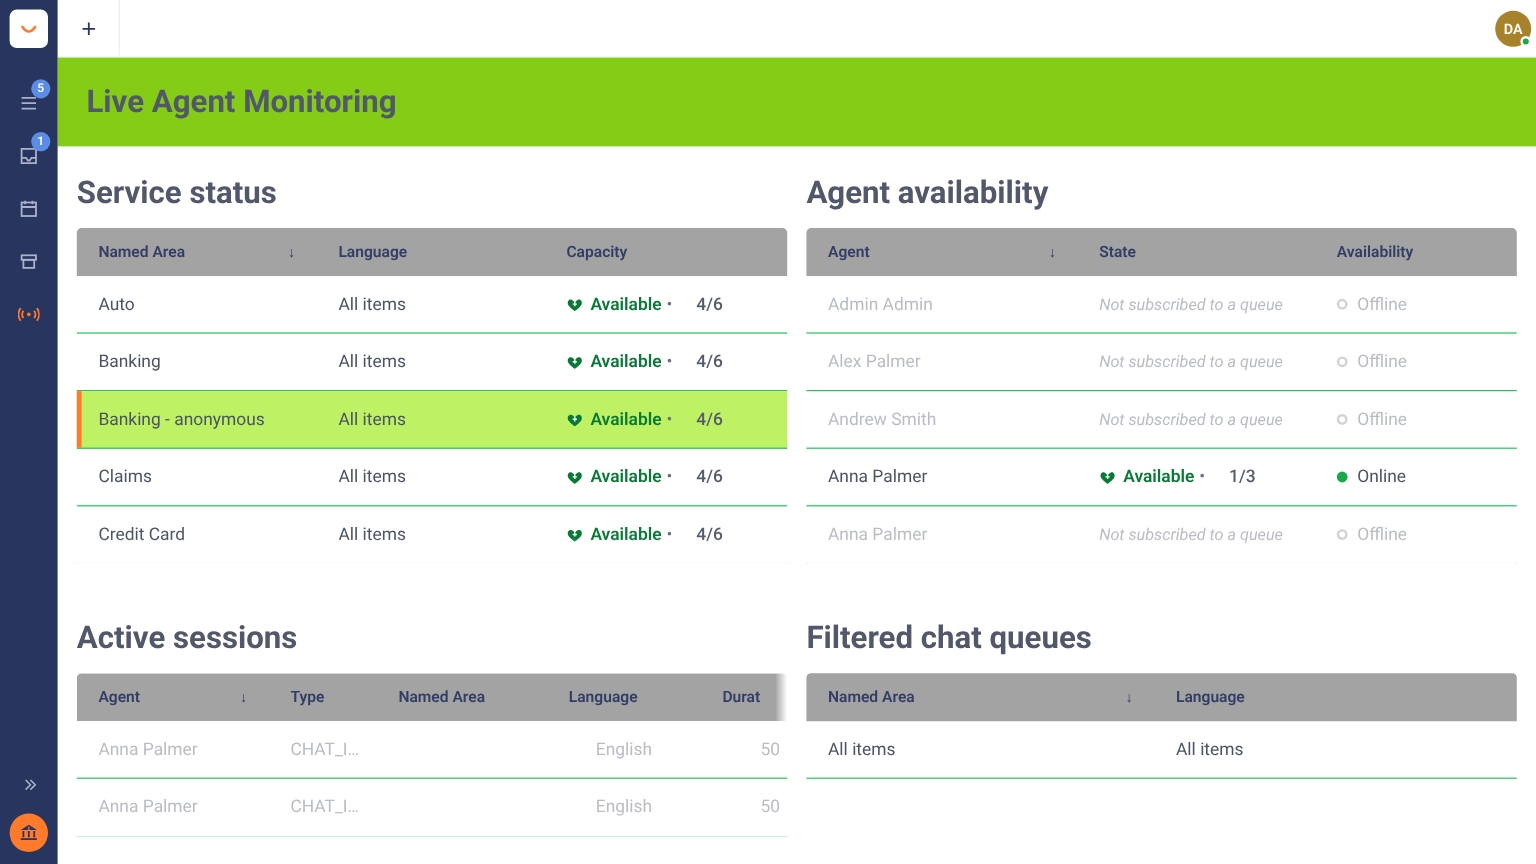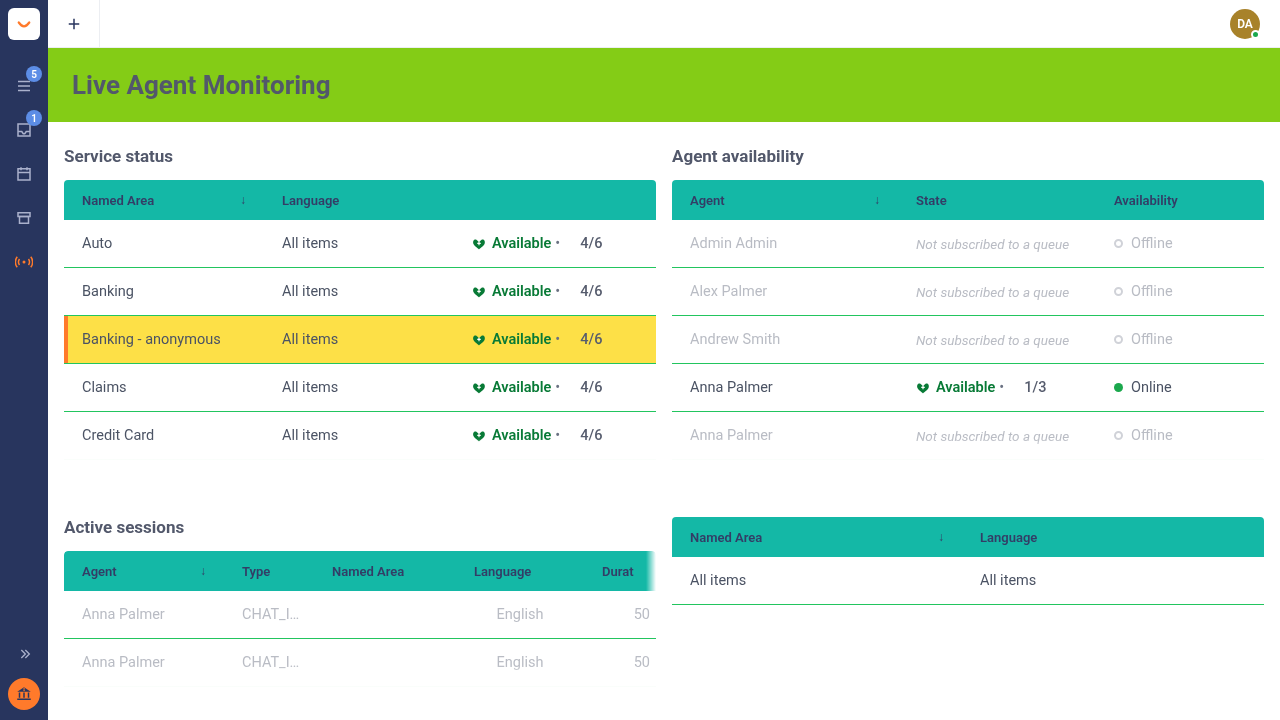--- a/index.html
+++ b/index.html
@@ -17,42 +17,42 @@
     .nav-icon.active { color:#ff7a2b; }
     .badge { position:absolute; top:-4px; right:-2px; min-width:16px; height:16px; padding:0 4px; border-radius:8px; background:#5c8de6; color:#fff; font-size:10px; font-weight:600; display:flex; align-items:center; justify-content:center; }
     .expand-btn { margin-top: auto; margin-bottom:8px; width:32px; height:32px; display:flex; align-items:center; justify-content:center; color:#aab1cc; cursor:pointer;}
     .org-icon { width:32px; height:32px; border-radius:50%; background:#ff7a2b; display:flex; align-items:center; justify-content:center; margin-bottom:10px; cursor:pointer;}
 
     
     .main { flex:1; display:flex; flex-direction:column; height:100%; }
     .topbar { height:48px; border-bottom:1px solid #eceef2; display:flex; align-items:center; }
     .tab-add { width:52px; height:48px; border-right:1px solid #eceef2; display:flex; align-items:center; justify-content:center; color:#28355e; font-size:22px; cursor:pointer;}
     .topbar-spacer { flex:1; }
-    .avatar { width:30px; height:30px; border-radius:50%; background:#a8822a; color:#fff; display:flex; align-items:center; justify-content:center; font-size:12px; font-weight:600; margin-right:20px; position:relative;}
+    .avatar { width:30px; height:30px; border-radius:50%; background:#a8822a; color:#fff; display:flex; align-items:center; justify-content:center; font-size:12px; font-weight:600; margin-right:4px; position:relative;}
     .avatar-dot { position:absolute; bottom:0; right:0; width:9px; height:9px; background:#1ba84d; border:2px solid #fff; border-radius:50%; }
 
     .hero { background:#84cc16; padding: 22px 16px 22px 24px; }
     .page-title { font-size:26px; font-weight:700; color:#52586b; }
 
     .grid { flex:1; display:grid; grid-template-columns: 1fr 1fr; grid-template-rows:auto auto; column-gap:16px; row-gap:24px; padding:24px 16px 0 16px; overflow:hidden;}
     .panel { display:flex; flex-direction:column; min-height:0; }
-    .panel h2 { font-size:17px; font-weight:700; color:#52586b; margin-bottom:14px;}
+    .panel h2 { font-size:26px; font-weight:700; color:#52586b; margin-bottom:14px;}
     .table-wrap { position:relative; }
     .fade { pointer-events:none; position:absolute; left:0; right:0; bottom:0; height:22px; background:linear-gradient(to bottom, rgba(255,255,255,0), #fff);}
 
-    .thead { display:flex; background:#14b8a6; height:40px; border-radius:4px 4px 0 0; }
+    .thead { display:flex; background:#a3a3a3; height:40px; border-radius:4px 4px 0 0; }
     .th { display:flex; align-items:center; padding:0 18px; font-size:13px; font-weight:600; color:#333d66; position:relative;}
     .th .sort-arrow { margin-left:auto; font-size:12px; color:#333d66;}
     .rows { }
     .row { display:flex; height:48px; align-items:center; border-bottom:1px solid #22c55e; font-size:14.5px; color:#4b5364;}
     .row.dim { color:#b9bcc4; }
     .row.dim .state-dot { border-color:#d0d2d8; }
     .cell { padding:0 18px; display:flex; align-items:center; white-space:nowrap; overflow:hidden; text-overflow:ellipsis;}
     .subtle-italic { font-style:italic; color:#b9bcc4; font-size:13.5px;}
-    .row.highlight { background:#fde047; position:relative;}
+    .row.highlight { background:#bef264; position:relative;}
     .row.highlight::before { content:""; position:absolute; left:0; top:0; bottom:0; width:4px; background:#ff7a2b;}
     .rows > .row:first-child { border-top:none; }
 
     .avail-green { color:#087a36; font-weight:600;}
     .cap-sep { color:#6a7182; margin: 0 0 0 4px;}
     .cap-val { color:#565c6d; font-weight:500; margin-left:20px;}
     .heart-icon { width:14px; height:14px; margin-right:6px;}
 
     .state-dot { width:9px; height:9px; border-radius:50%; margin-right:8px; flex:0 0 auto;}
     .state-dot.offline { background:transparent; border:2px solid #d0d2d8;}
@@ -166,20 +166,23 @@
       <h2>Service status</h2>
       <div class="table-wrap ss">
         <div class="thead">
           <div class="th">
               <span>Named Area</span>
               <span class="sort-arrow">↓</span>
             </div>
           <div class="th">
               <span>Language</span>
             </div>
+          <div class="th">
+              <span>Capacity</span>
+            </div>
         </div>
         <div class="rows" id="ss-rows">
             <div class="row">
               <div class="cell">Auto</div>
               <div class="cell">All items</div>
               <div class="cell">
                 <svg class="heart-icon" viewBox="0 0 24 24">
                   <path fill="#087a36" d="M12 21s-7-4.5-9.5-9C.5 7 4 3 8 5c1.5.8 2.5 2 4 4 1.5-2 2.5-3.2 4-4 4-2 7.5 2 5.5 7C19 16.5 12 21 12 21z"></path>
                   <path stroke="#fff" stroke-width="2" d="M12 8v6 M9 11h6"></path>
                 </svg>
@@ -342,20 +345,21 @@
               <div class="cell"></div>
               <div class="cell">English</div>
               <div class="cell">50</div>
             </div>
           </div>
         <div class="fade"></div>
       </div>
     </div>
 
     <div class="panel">
+      <h2>Filtered chat queues</h2>
       <div class="table-wrap fq">
         <div class="thead">
           <div class="th">
               <span>Named Area</span>
               <span class="sort-arrow">↓</span>
             </div>
           <div class="th">
               <span>Language</span>
             </div>
         </div>

